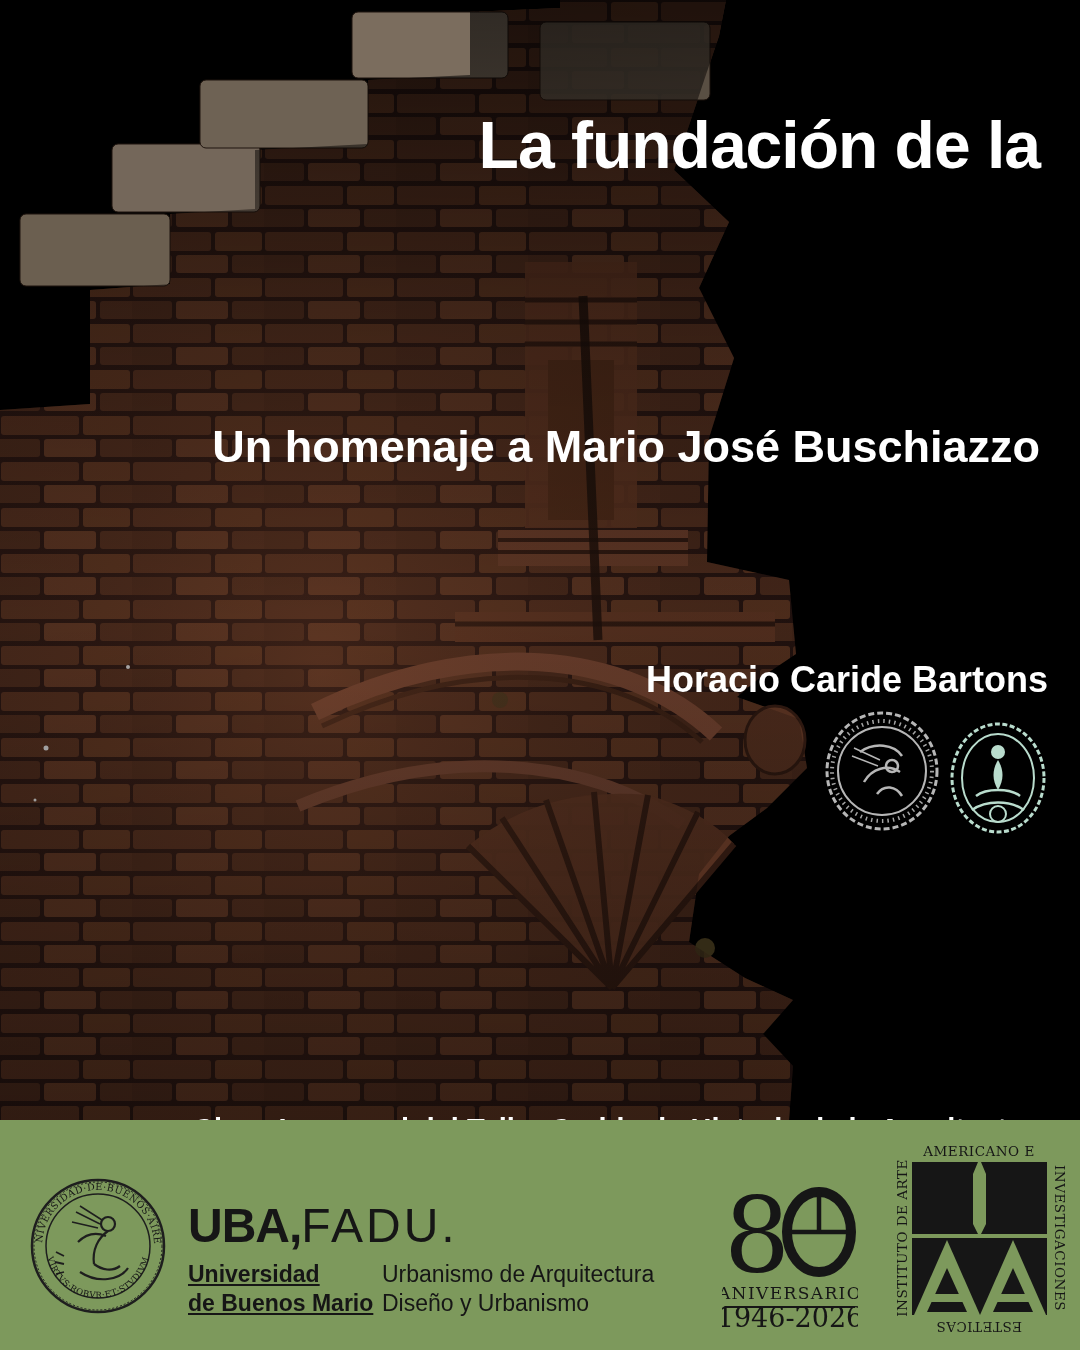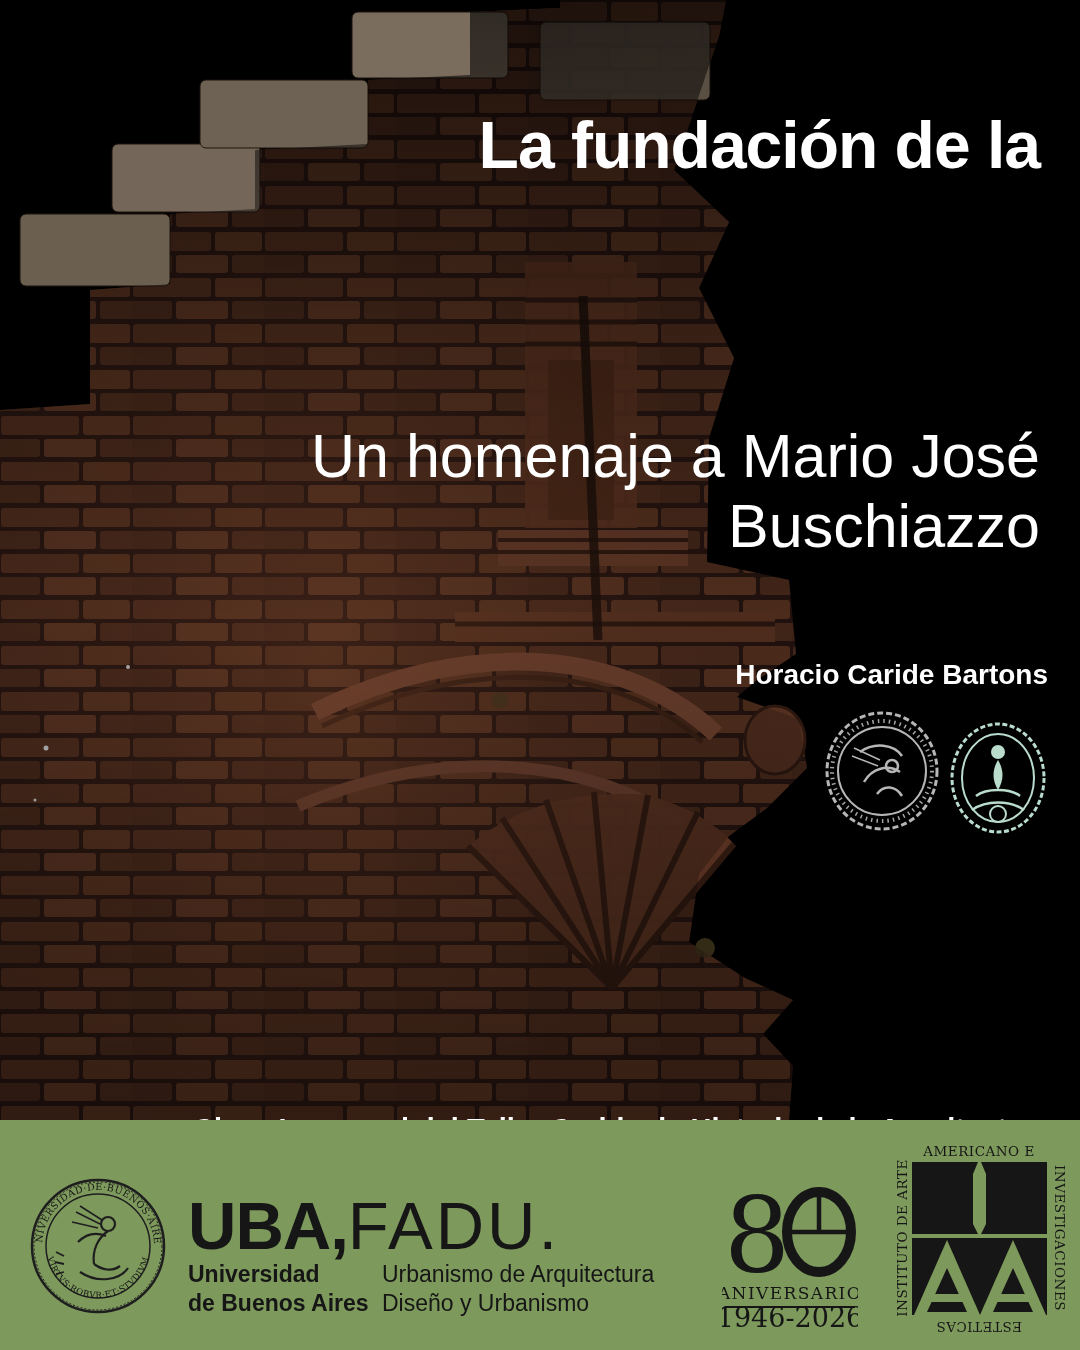--- a/index.html
+++ b/index.html
@@ -6,32 +6,32 @@
     --bg_black:#000000; --footer_green:#7d995c; --text_white:#ffffff;
     --ink:#161616; --seal_gray:#c6c6c6; --seal_mint:#b9dccd; --wall_base:#4e2c1d;
   }
   html,body{margin:0;padding:0;background:#222;}
   .poster{position:relative;width:1080px;height:1350px;background:var(--bg_black);
           overflow:hidden;font-family:"Liberation Sans",sans-serif;}
   .photo{position:absolute;left:0;top:0;}
   .title{position:absolute;top:100px;right:40px;text-align:right;color:var(--text_white);
          font-weight:700;font-size:66px;line-height:91px;letter-spacing:-1px;}
   .subtitle{position:absolute;top:421px;right:40px;text-align:right;color:var(--text_white);
-         font-weight:400;font-size:61px;}
+         font-weight:700;font-size:45px;}
   .speaker{position:absolute;top:659px;right:32px;text-align:right;color:var(--text_white);
-         font-weight:700;font-size:28px;}
+         font-weight:700;font-size:36px;}
   .event-lines{position:absolute;top:1012px;right:28px;text-align:right;color:var(--text_white);
          font-weight:700;font-size:29px;line-height:47px;white-space:pre-wrap;}
   .seal{position:absolute;}
   .footer{position:absolute;left:0;top:1120px;width:1080px;height:230px;background:var(--footer_green);}
-  .wordmark{position:absolute;left:188px;top:72px;font-size:67px;color:var(--ink);line-height:67px;}
+  .wordmark{position:absolute;left:188px;top:72px;font-size:48px;color:var(--ink);line-height:67px;}
   .wordmark .bold{font-weight:700;letter-spacing:-1px;}
   .wordmark .light{font-weight:400;letter-spacing:3px;}
   .sublabel{position:absolute;top:140px;color:var(--ink);font-size:23px;line-height:29px;}
-  .uni{left:188px;font-weight:700;}
+  .uni{left:188px;font-weight:700;text-decoration:underline;}
   .fac{left:382px;font-weight:400;}
   .logo80{position:absolute;left:722px;top:60px;}
   .logo80 text{fill:var(--ink);font-family:"DejaVu Serif",serif;}
   .iaa{position:absolute;left:890px;top:16px;}
   .iaa .blk{fill:var(--ink);}
   .iaa .grn{fill:var(--footer_green);}
   .iaa text{fill:var(--ink);font-family:"DejaVu Serif",serif;font-size:13.5px;letter-spacing:0.5px;}
   .crest text{fill:var(--ink);font-family:"DejaVu Serif",serif;}
 </style>
 </head>
@@ -184,21 +184,21 @@
         <textPath href="#arcBot" startOffset="50%" text-anchor="middle">VIRTVS·ROBVR·ET·STVDIVM</textPath>
       </text>
     </svg>
 
     <div class="wordmark">
       <span class="bold">UBA,</span><span class="light">FADU.</span>
     </div>
 
     <div class="sublabel uni">
       <div>Universidad</div>
-      <div>de Buenos Aires</div>
+      <div>de Buenos Mario</div>
     </div>
     <div class="sublabel fac">
       <div>Urbanismo de Arquitectura</div>
       <div>Diseño y Urbanismo</div>
     </div>
 
     <svg class="logo80" width="136" height="150" viewBox="0 0 136 150">
       <text x="2" y="92" font-size="104">8</text>
       <g stroke="#161616" fill="none">
         <ellipse cx="97" cy="52" rx="32" ry="40" stroke-width="10"></ellipse>

